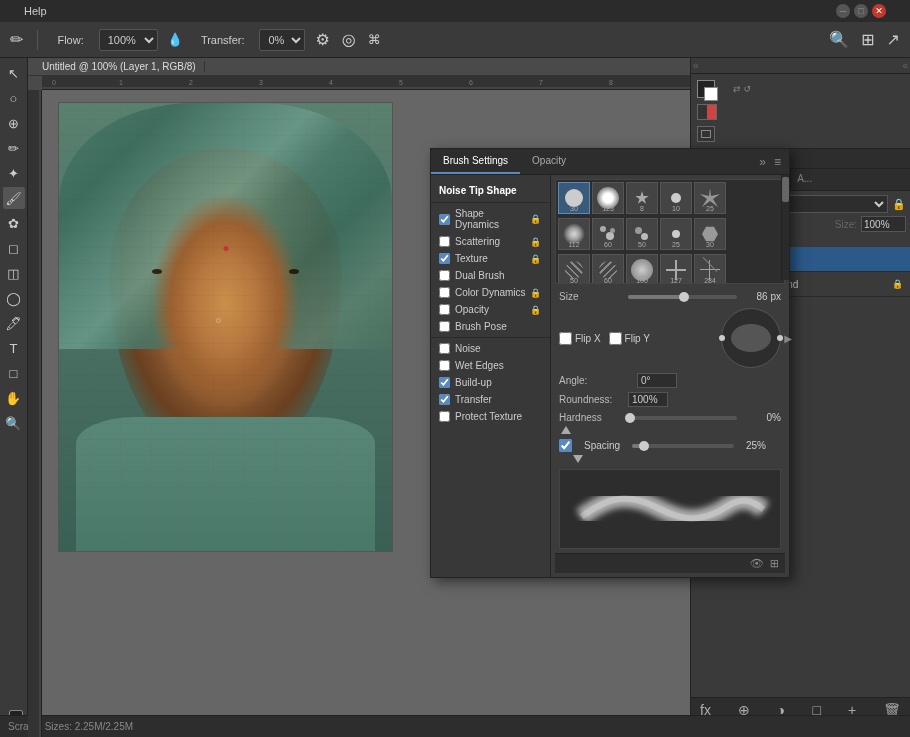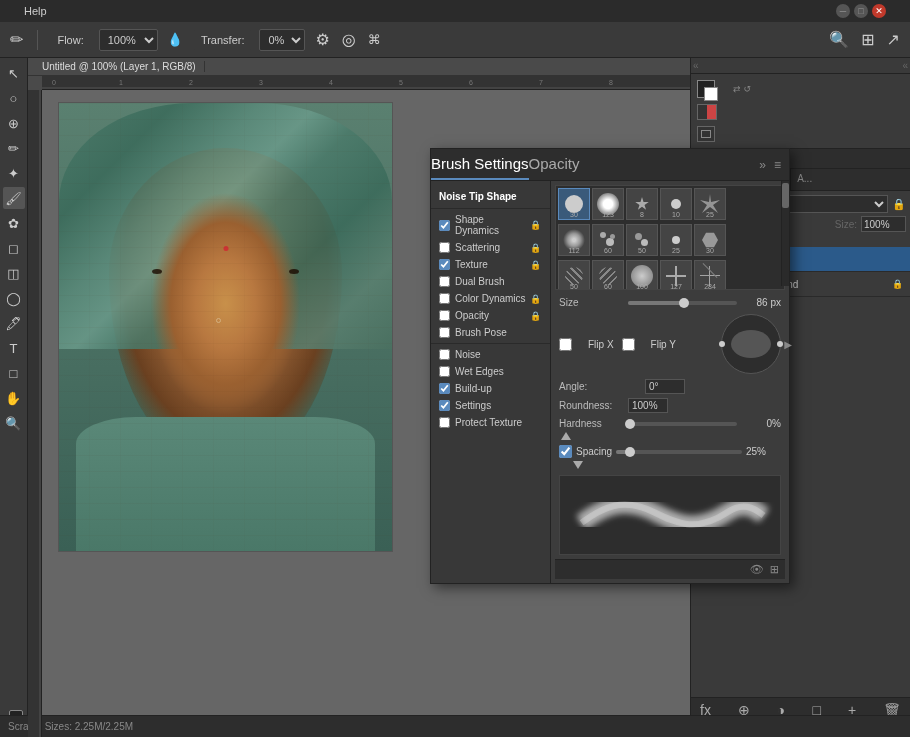--- a/index.html
+++ b/index.html
@@ -23,21 +23,21 @@
     .left-tool { width: 22px; height: 22px; background: transparent; border: 1px solid transparent; color: #ccc; cursor: pointer; display: flex; align-items: center; justify-content: center; font-size: 13px; border-radius: 2px; }
 
     
     .canvas-area { flex: 1; background: #4a4a4a; position: relative; overflow: hidden; }
     .canvas-ruler-h { position: absolute; top: 0; left: 0; right: 0; height: 14px; background: #333; border-bottom: 1px solid #222; z-index: 2; }
     .canvas-ruler-v { position: absolute; top: 14px; left: 0; width: 14px; bottom: 0; background: #333; border-right: 1px solid #222; z-index: 2; }
 
     
     .brush-panel { position: absolute; left: 430px; top: 148px; width: 360px; background: #3c3c3c; border: 1px solid #222; box-shadow: 4px 4px 12px rgba(0,0,0,0.5); z-index: 10; }
     .brush-panel-header { background: #2d2d2d; display: flex; align-items: center; padding: 0; border-bottom: 1px solid #222; }
-    .brush-tab { padding: 6px 0; font-size: 15px; color: #aaa; cursor: pointer; border-bottom: 2px solid transparent; }
+    .brush-tab { padding: 6px 12px; font-size: 10px; color: #aaa; cursor: pointer; border-bottom: 2px solid transparent; }
     .brush-tab.active { color: #fff; border-bottom-color: #5a8abd; }
     .brush-tab-icons { margin-left: auto; display: flex; gap: 4px; padding: 0 6px; align-items: center; }
     .brush-tab-icon { color: #888; font-size: 12px; cursor: pointer; padding: 2px; }
 
     .brush-panel-body { display: flex; }
 
     
     .brush-options { width: 120px; background: #383838; border-right: 1px solid #222; padding: 6px 0; }
     .brush-section-title { padding: 4px 8px; font-size: 10px; color: #fff; font-weight: bold; }
     .brush-option { display: flex; align-items: center; padding: 3px 8px; gap: 5px; font-size: 10px; cursor: pointer; }
@@ -51,31 +51,31 @@
     
     .brush-control { display: flex; align-items: center; padding: 3px 4px; gap: 4px; font-size: 10px; }
     .brush-control-label { width: 65px; color: #bbb; }
     .brush-control-value { margin-left: auto; color: #ccc; min-width: 40px; text-align: right; }
     .brush-slider { flex: 1; height: 4px; background: #555; border-radius: 2px; position: relative; cursor: pointer; }
     .brush-slider-fill { height: 100%; background: #777; border-radius: 2px; }
     .brush-slider-thumb { width: 10px; height: 10px; background: #ccc; border-radius: 50%; position: absolute; top: -3px; cursor: pointer; }
 
     
     .flip-row { display: flex; align-items: center; gap: 8px; padding: 3px 4px; font-size: 10px; }
-    .flip-checkbox { display: flex; align-items: center; gap: 16px; }
+    .flip-checkbox { display: flex; align-items: center; gap: 3px; }
     .flip-checkbox input { accent-color: #5a8abd; }
     .angle-control { display: flex; align-items: center; padding: 2px 0; gap: 4px; font-size: 10px; }
     .angle-label { width: 65px; color: #bbb; }
     .angle-input { background: #2d2d2d; border: 1px solid #555; color: #ccc; padding: 1px 3px; font-size: 10px; width: 45px; }
     .angle-diagram { width: 60px; height: 60px; background: #2d2d2d; border: 1px solid #555; border-radius: 50%; position: relative; display: flex; align-items: center; justify-content: center; }
     .angle-diagram-inner { width: 40px; height: 28px; background: #666; border-radius: 50%; opacity: 0.7; }
     .angle-dot { width: 6px; height: 6px; background: #ccc; border-radius: 50%; position: absolute; }
 
     
-    .spacing-row { display: flex; align-items: center; padding: 3px 4px; gap: 4px; font-size: 10px; }
+    .spacing-row { display: flex; align-items: center; padding: 3px 4px; gap: 12px; font-size: 10px; }
     .spacing-checkbox { accent-color: #5a8abd; }
 
     
     .brush-preview { background: #2d2d2d; margin: 4px; height: 80px; border: 1px solid #444; display: flex; align-items: center; justify-content: center; overflow: hidden; }
 
     
     .status-bar { position: absolute; bottom: 0; left: 0; right: 0; height: 22px; background: #2d2d2d; border-top: 1px solid #222; display: flex; align-items: center; padding: 0 8px; font-size: 10px; color: #888; }
     .mode-select { background: #2d2d2d; border: 1px solid #555; color: #ccc; font-size: 10px; height: 18px; flex: 1; }
     .opacity-row { display: flex; align-items: center; gap: 4px; width: 100%; font-size: 10px; color: #bbb; }
     .opacity-input { background: #2d2d2d; border: 1px solid #555; color: #ccc; width: 45px; height: 16px; font-size: 10px; padding: 0 2px; }
@@ -352,21 +352,21 @@
           <div class="brush-option">
             <input type="checkbox" style="">
             <span class="brush-option-label">Wet Edges</span>
           </div>
           <div class="brush-option">
             <input type="checkbox" checked="" style="">
             <span class="brush-option-label">Build-up</span>
           </div>
           <div class="brush-option">
             <input type="checkbox" checked="" style="">
-            <span class="brush-option-label">Settings</span>
+            <span class="brush-option-label">Transfer</span>
           </div>
           <div class="brush-option">
             <input type="checkbox" style="">
             <span class="brush-option-label">Protect Texture</span>
           </div>
         </div>
 
         <div class="brush-detail" style="width:225px;position:relative;">
 
           <div class="brush-presets-scroll">
@@ -479,21 +479,21 @@
             <div style="margin-left:auto;position:relative;">
               <div class="angle-diagram">
                 <div class="angle-diagram-inner"></div>
                 <div class="angle-dot" style="top:50%;right:-3px;transform:translateY(-50%);"></div>
                 <div class="angle-dot" style="top:50%;left:-3px;transform:translateY(-50%);"></div>
                 <span style="position:absolute;right:-12px;top:50%;transform:translateY(-50%);color:#888;font-size:10px;">▶</span>
               </div>
             </div>
           </div>
 
-          <div class="angle-control" style="display:flex;align-items:center;padding:2px 4px;gap:21px;font-size:10px;">
+          <div class="angle-control" style="display:flex;align-items:center;padding:2px 4px;gap:13px;font-size:10px;">
             <span class="angle-label">Angle:</span>
             <input type="text" class="angle-input" value="0°" style="background: rgb(45, 45, 45); border: 1px solid rgb(85, 85, 85); color: rgb(204, 204, 204); padding: 1px 3px; font-size: 10px; width: 40px;">
           </div>
 
           <div class="angle-control" style="display:flex;align-items:center;padding:2px 4px;gap:4px;font-size:10px;">
             <span class="angle-label">Roundness:</span>
             <input type="text" class="angle-input" value="100%" style="background: rgb(45, 45, 45); border: 1px solid rgb(85, 85, 85); color: rgb(204, 204, 204); padding: 1px 3px; font-size: 10px; width: 40px;">
           </div>
 
           <div class="brush-control">

